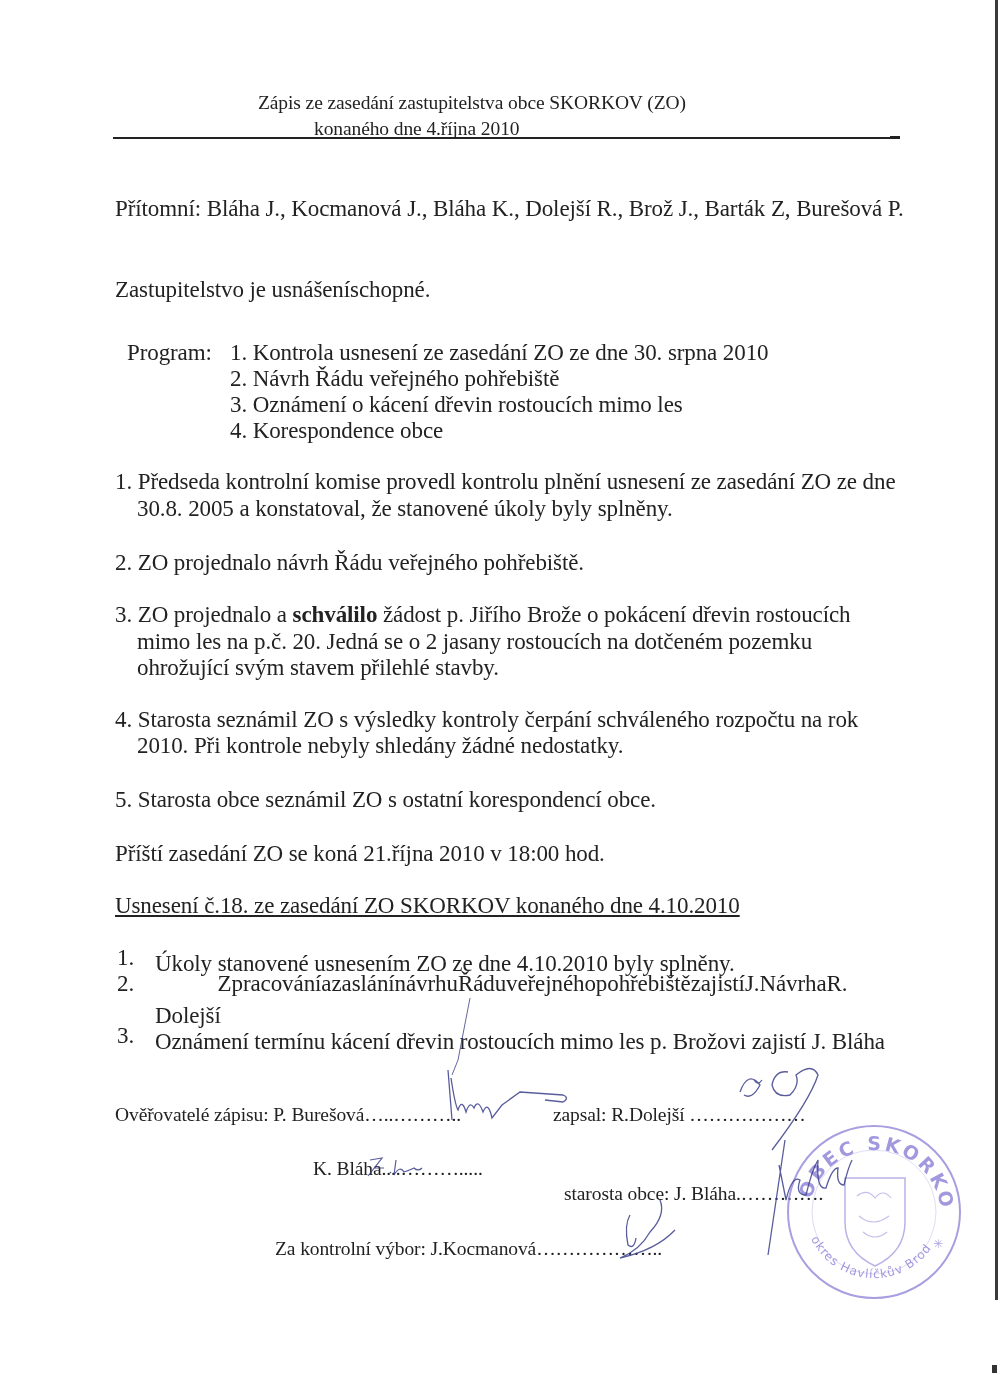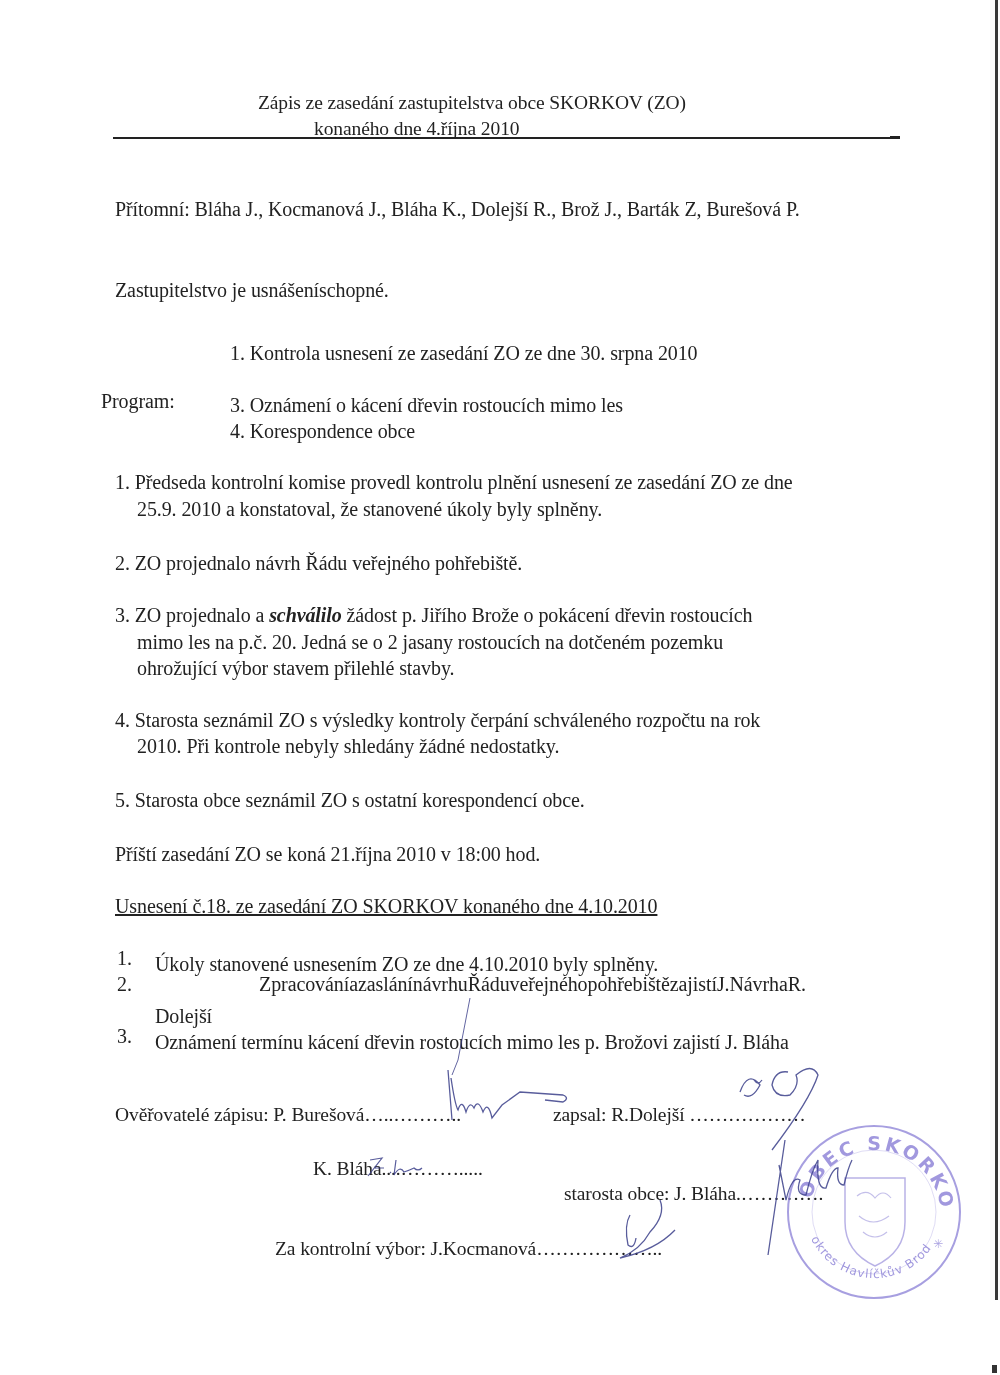--- a/index.html
+++ b/index.html
@@ -5,36 +5,36 @@
     html, body { margin: 0; padding: 0; background: #ffffff; }
     body {
       width: 1000px; height: 1375px; position: relative; overflow: hidden;
       font-family: "Liberation Serif", "DejaVu Serif", serif;
       color: #222;
     }
     .page { position: absolute; left: 0; top: 0; width: 872px; height: 1375px; background: #fff; }
     .edge-line { position: absolute; left: 995px; top: 0; width: 3px; height: 1300px; background: #3a3a3a; }
     .edge-mark { position: absolute; left: 992px; top: 1365px; width: 5px; height: 8px; background: #333; }
     .abs { position: absolute; white-space: nowrap; }
-    .t { font-size: 20px; line-height: 26px; letter-spacing: -0.1px; }
+    .t { font-size: 23px; line-height: 26px; letter-spacing: -0.1px; }
     .title1 { left: 258px; top: 90px; font-size: 19.5px; }
     .title2 { left: 314px; top: 116px; font-size: 19.5px; }
     .title-rule { position: absolute; left: 113px; top: 137px; width: 787px; height: 2px; background: #222; }
     .title-rule-end { position: absolute; left: 890px; top: 136px; width: 10px; height: 3px; background: #222; }
 
     .present { left: 115px; top: 196px; }
     .quorum { left: 115px; top: 277px; }
 
-    .program-label { left: 101px; top: 340px; margin-top: 48px; }
+    .program-label { left: 127px; top: 340px; }
     .program-item { left: 230px; }
 
     .para { left: 115px; }
     .indent { left: 137px; }
 
-    .b-it { font-weight: bold; font-style: italic; }
+    .b-it { font-weight: bold; }
 
     .resolution-title { left: 115px; top: 893px; text-decoration: underline; }
     .res-item-num { left: 117px; }
     .res-item-text { left: 155px; margin-top: 6px; }
     .res-justify { left: 155px; width: 755px; display: flex; justify-content: center; }
 
     .sig-line { font-family: "Liberation Serif", serif; font-size: 19.5px; }
 
     svg.ink { position: absolute; overflow: visible; }
     .stamp { position: absolute; left: 783px; top: 1120px; width: 182px; height: 182px; }
@@ -49,31 +49,32 @@
   <div class="abs t title1">Zápis ze zasedání zastupitelstva obce SKORKOV (ZO)</div>
   <div class="abs t title2">konaného dne  4.října  2010</div>
   <div class="title-rule"></div>
   <div class="title-rule-end"></div>
 
   <div class="abs t present">Přítomní: Bláha J., Kocmanová J., Bláha K., Dolejší R., Brož J., Barták Z, Burešová P.</div>
   <div class="abs t quorum">Zastupitelstvo je usnášeníschopné.</div>
 
   <div class="abs t program-label">Program:</div>
   <div class="abs t program-item" style="top:340px">1. Kontrola usnesení ze zasedání ZO ze dne 30. srpna  2010</div>
+  <div class="abs t program-item" style="top:366px">2. Návrh Řádu veřejného pohřebiště</div>
   <div class="abs t program-item" style="top:392px">3. Oznámení o kácení dřevin rostoucích mimo les</div>
   <div class="abs t program-item" style="top:418px">4. Korespondence obce</div>
 
   <div class="abs t para" style="top:469px">1. Předseda kontrolní komise provedl kontrolu plnění usnesení ze zasedání ZO ze dne</div>
-  <div class="abs t indent" style="top:496px">25.9. 2010 a konstatoval, že stanovené úkoly byly splněny.</div>
+  <div class="abs t indent" style="top:496px">30.8. 2005 a konstatoval, že stanovené úkoly byly splněny.</div>
 
   <div class="abs t para" style="top:550px">2. ZO projednalo návrh  Řádu veřejného pohřebiště.</div>
 
   <div class="abs t para" style="top:602px"><span>3. ZO projednalo a </span><span class="b-it">schválilo</span><span> žádost p. Jiřího Brože o pokácení dřevin rostoucích</span></div>
   <div class="abs t indent" style="top:629px">mimo les na p.č. 20. Jedná se o 2 jasany rostoucích na dotčeném pozemku</div>
-  <div class="abs t indent" style="top:655px">ohrožující výbor stavem přilehlé stavby.</div>
+  <div class="abs t indent" style="top:655px">ohrožující svým stavem přilehlé stavby.</div>
 
   <div class="abs t para" style="top:707px">4. Starosta seznámil ZO s výsledky kontroly čerpání schváleného rozpočtu na rok</div>
   <div class="abs t indent" style="top:733px">2010. Při kontrole nebyly shledány žádné nedostatky.</div>
 
   <div class="abs t para" style="top:787px">5. Starosta obce seznámil ZO s ostatní korespondencí obce.</div>
 
   <div class="abs t para" style="top:841px">Příští zasedání ZO se koná 21.října 2010 v 18:00 hod.</div>
 
   <div class="abs t resolution-title">Usnesení č.18. ze zasedání ZO SKORKOV konaného dne 4.10.2010</div>
 

